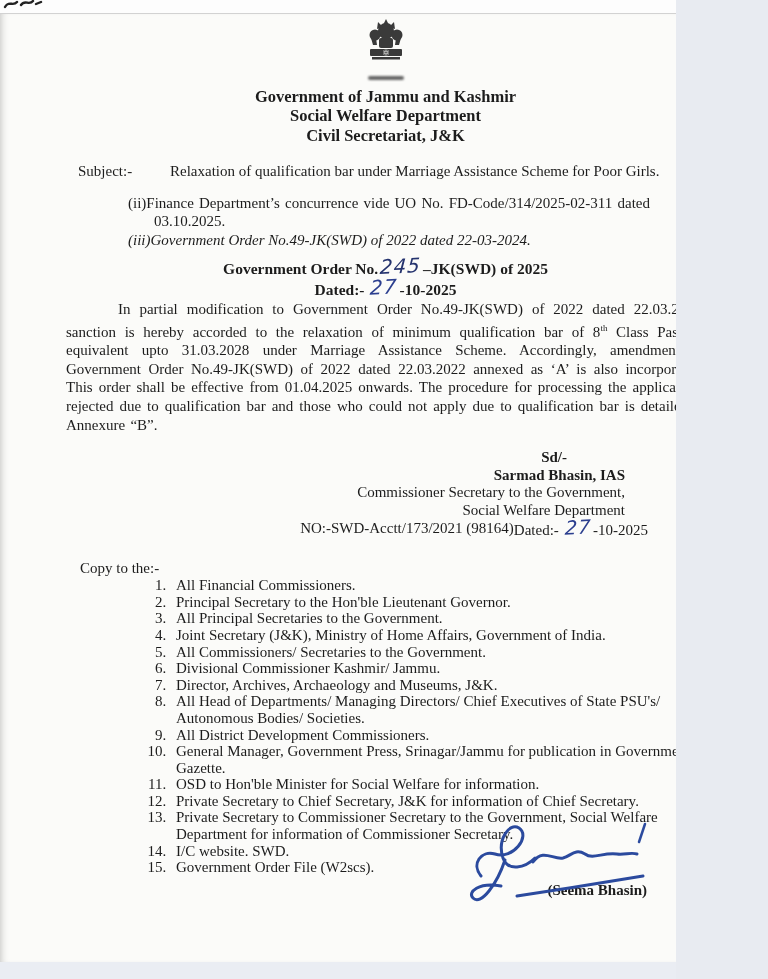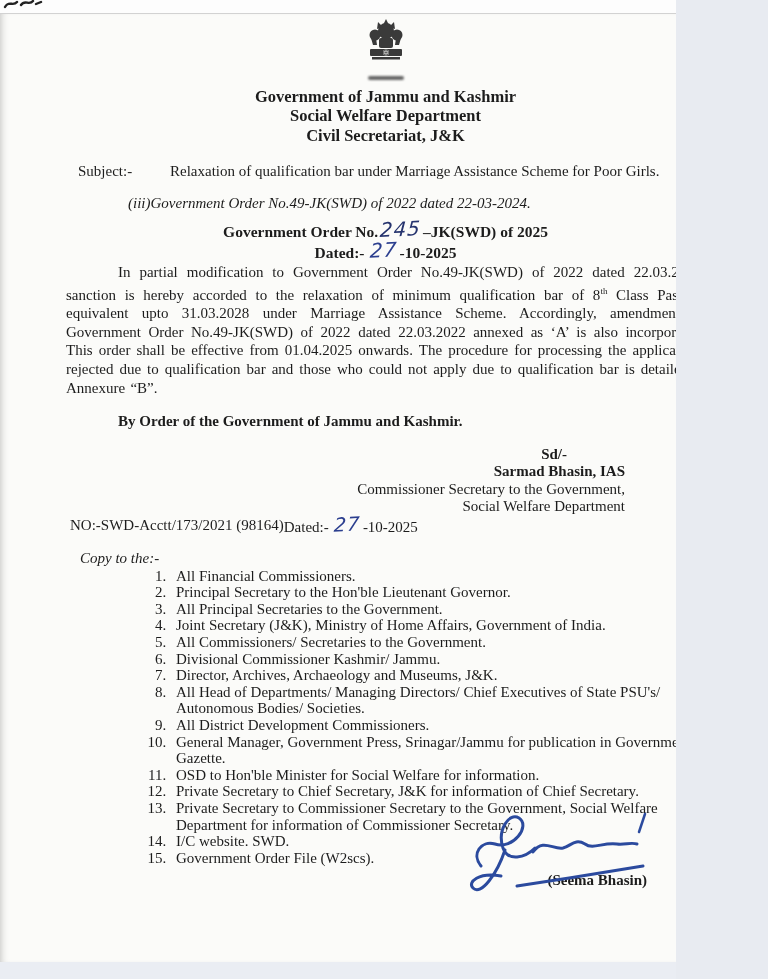--- a/index.html
+++ b/index.html
@@ -42,25 +42,25 @@
 
   .body-para { text-align:justify; text-indent:52px; line-height:18.6px; word-spacing:1.5px;font-family:Liberation Serif, serif; }
   .body-para sup { font-size:9px; }
 
   .by-order { margin-top:15px; margin-left:52px; font-weight:bold; }
 
   .sign-block { margin-top:15px; text-align:right; margin-right:80px; line-height:17.5px; }
   .sign-sd { padding-right:58px; font-weight:bold; }
   .sign-name { font-weight:bold; }
 
-  .file-row { display:flex; justify-content:flex-start; margin-top:0; }
+  .file-row { display:flex; justify-content:flex-end; margin-top:0; }
   .file-no { margin-left:4px; }
   .file-date { margin-right:57px; }
 
-  .copy-label { margin-left:14px; margin-top:13px;font-style:italic; }
+  .copy-label { margin-left:14px; margin-top:19px; }
   ol.copy-list { margin-left:104px; width:537px; padding:0; line-height:16.6px; }
   ol.copy-list li { padding-left:6px; margin:0; }
 
   .bottom-sign { position:relative; text-align:right; margin-right:58px; margin-top:4px; line-height:21px; }
   .bottom-sign .bs-name { font-weight:bold; position:relative; z-index:1; }
   .sig-svg { position:absolute; right:-22px; top:-64px; z-index:2; pointer-events:none; }
 </style>
 </head>
 <body>
 
@@ -100,31 +100,31 @@
       <div>Social Welfare Department</div>
       <div>Civil Secretariat, J&amp;K</div>
     </div>
 
     <div class="subject-row">
       <span class="subject-label">Subject:-</span>
       <span>Relaxation of qualification bar under Marriage Assistance Scheme for Poor Girls.</span>
     </div>
 
     <div class="reference">
+      <div class="ref-ii">(ii)Finance Department’s concurrence vide UO No. FD-Code/314/2025-02-311 dated 03.10.2025.</div>
       <div class="ref-iii">(iii)Government Order No.49-JK(SWD) of 2022 dated 22-03-2024.</div>
     </div>
 
     <div class="go-block">
       <div><span>Government Order No.</span><span class="hand">245</span><span>–JK(SWD) of 2025</span></div>
       <div><span>Dated:-</span> <span class="hand blue">27</span><span>-10-2025</span></div>
     </div>
 
     <div class="body-para"><span>In partial modification to Government Order No.49-JK(SWD) of 2022 dated 22.03.2022, sanction is hereby accorded to the relaxation of minimum qualification bar of 8</span><sup>th</sup><span> Class Pass or equivalent upto 31.03.2028 under Marriage Assistance Scheme. Accordingly, amendment to Government Order No.49-JK(SWD) of 2022 dated 22.03.2022 annexed as ‘A’ is also incorporated. This order shall be effective from 01.04.2025 onwards. The procedure for processing the applications rejected due to qualification bar and those who could not apply due to qualification bar is detailed at Annexure “B”.</span></div>
 
-    <div class="by-order">By Order of the Government of Jammu and Kashmir.</div>
 
     <div class="sign-block">
       <div class="sign-sd">Sd/-</div>
       <div class="sign-name">Sarmad Bhasin, IAS</div>
       <div>Commissioner Secretary to the Government,</div>
       <div>Social Welfare Department</div>
     </div>
 
     <div class="file-row">
       <span class="file-no">NO:-SWD-Acctt/173/2021 (98164)</span>

